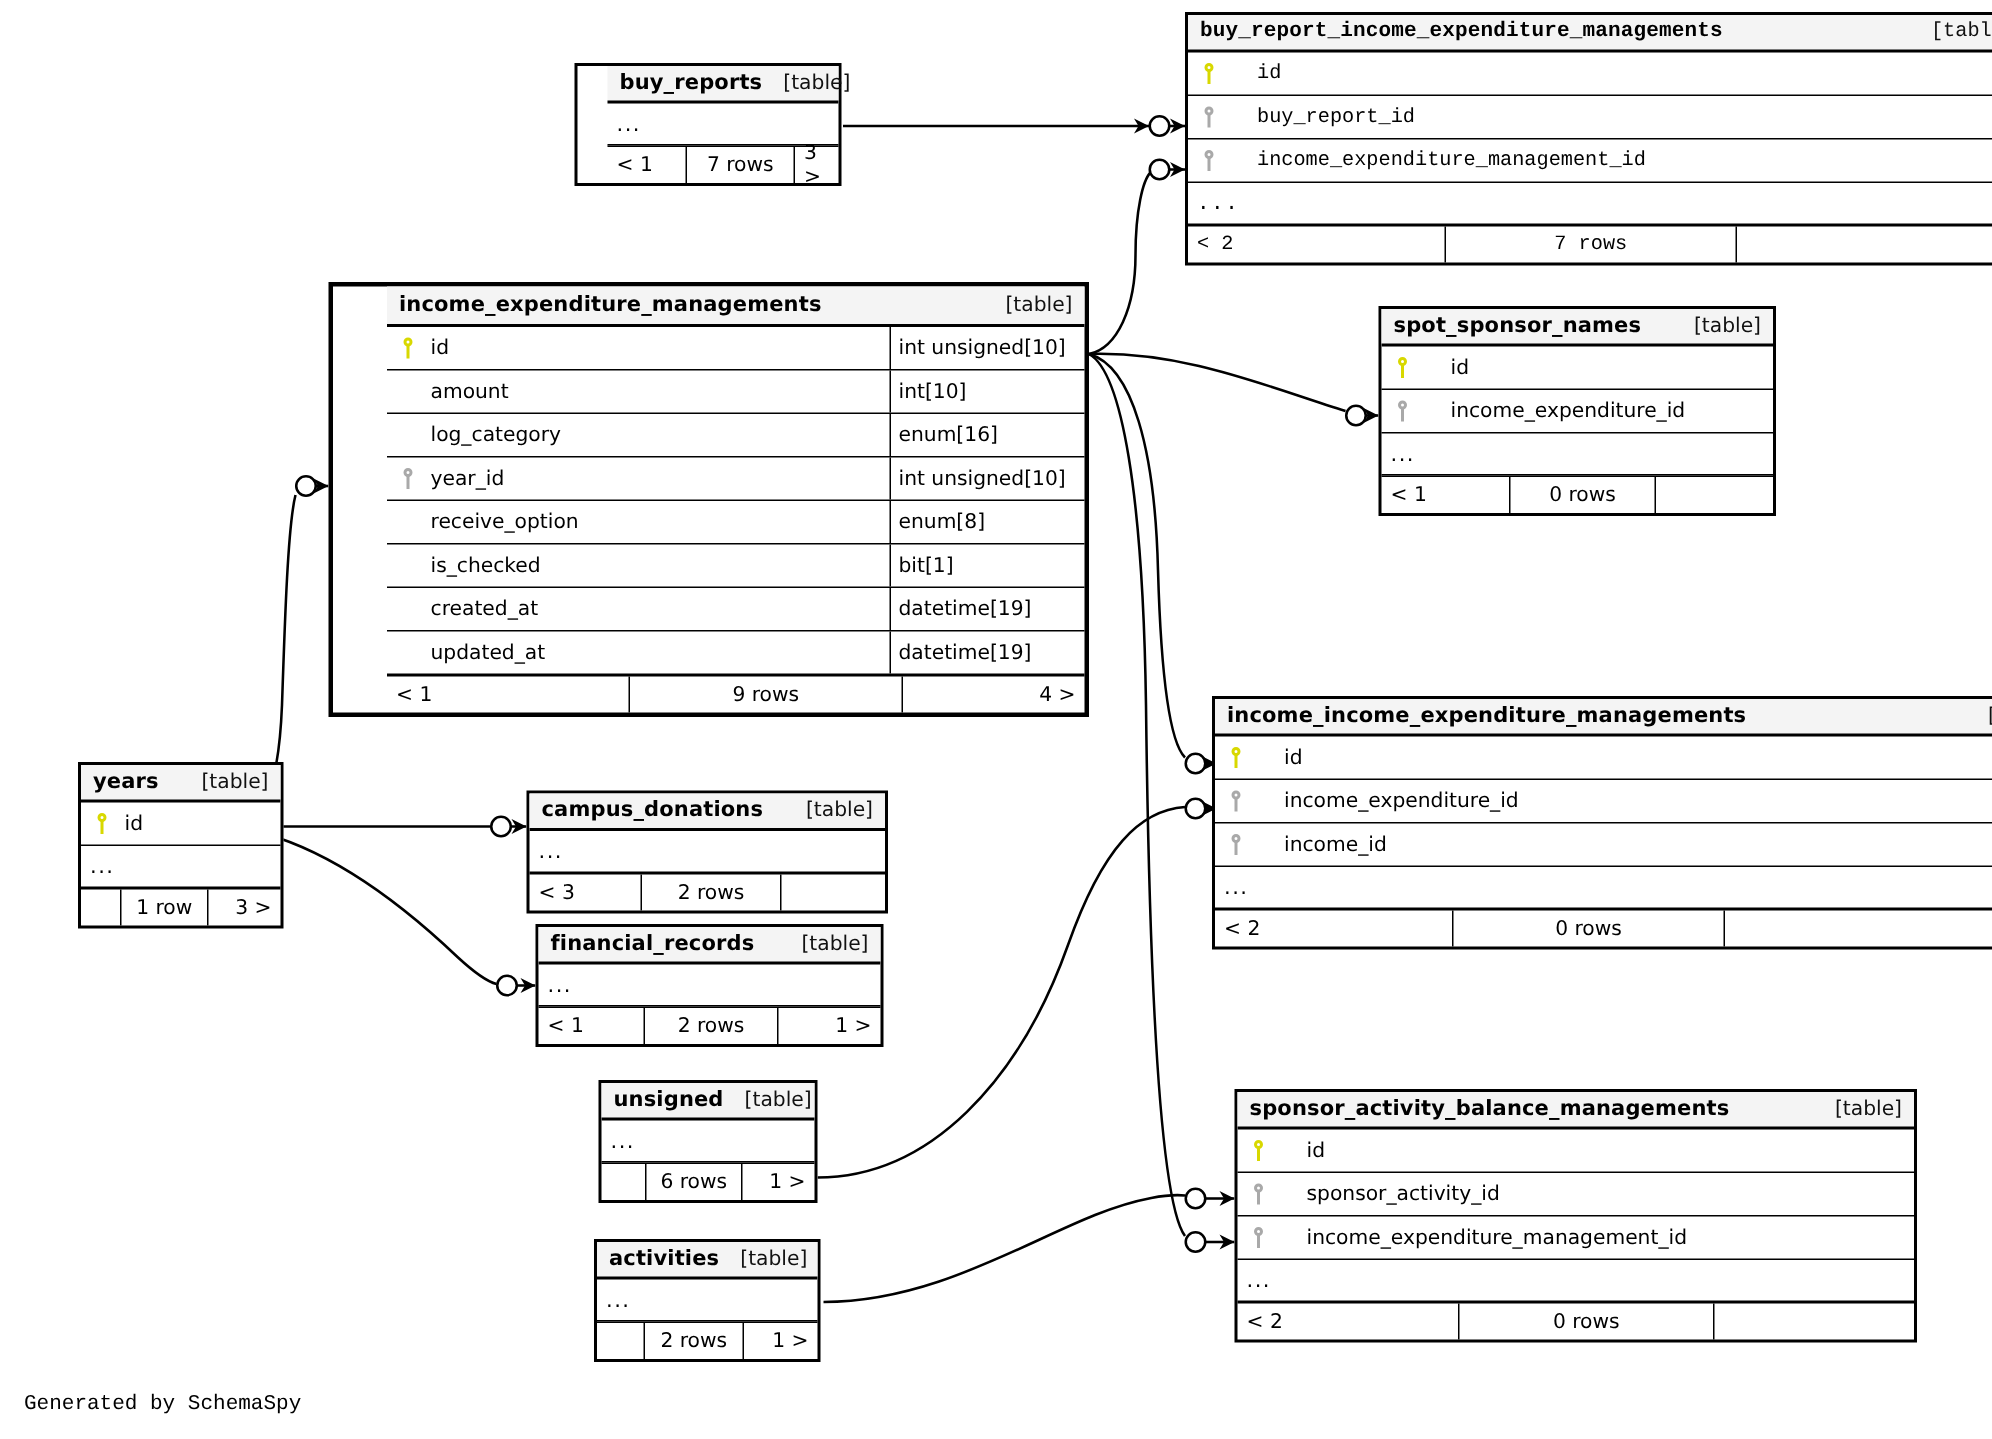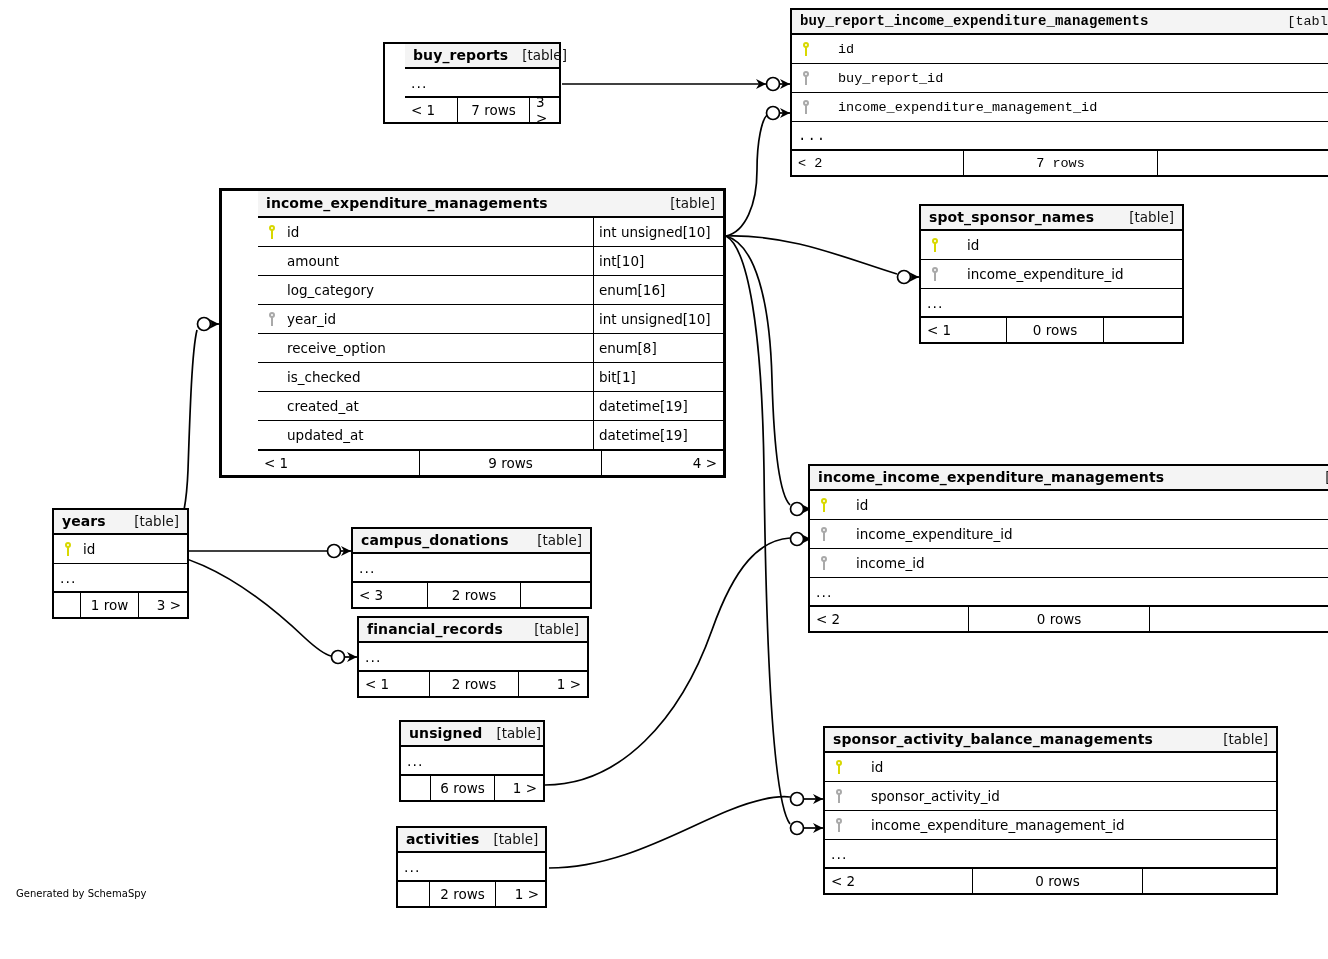--- a/index.html
+++ b/index.html
@@ -149,23 +149,24 @@
     border-right: 1.6px solid #000000;
     padding: 0 6px;
   }
   .foot-cell:last-child { border-right: none; }
   .foot-l { justify-content: flex-start; }
   .foot-c { justify-content: center; }
   .foot-r { justify-content: flex-end; }
   .credit {
     position: absolute;
     left: 16px;
-    top: 888px;
-    font-size: 10px;
+    top: 928px;
+    font-size: 14px;
     color: #000000;
+    font-family: Liberation Mono, monospace;
   }
 </style>
 </head>
 <body>
 
 <div id="diagram">
 
   <svg id="edges" viewBox="0 0 1328 959" width="1328" height="959" xmlns="http://www.w3.org/2000/svg">
     <defs>
       <marker id="crow" markerWidth="12" markerHeight="12" refX="11" refY="6" orient="auto" markerUnits="userSpaceOnUse">

